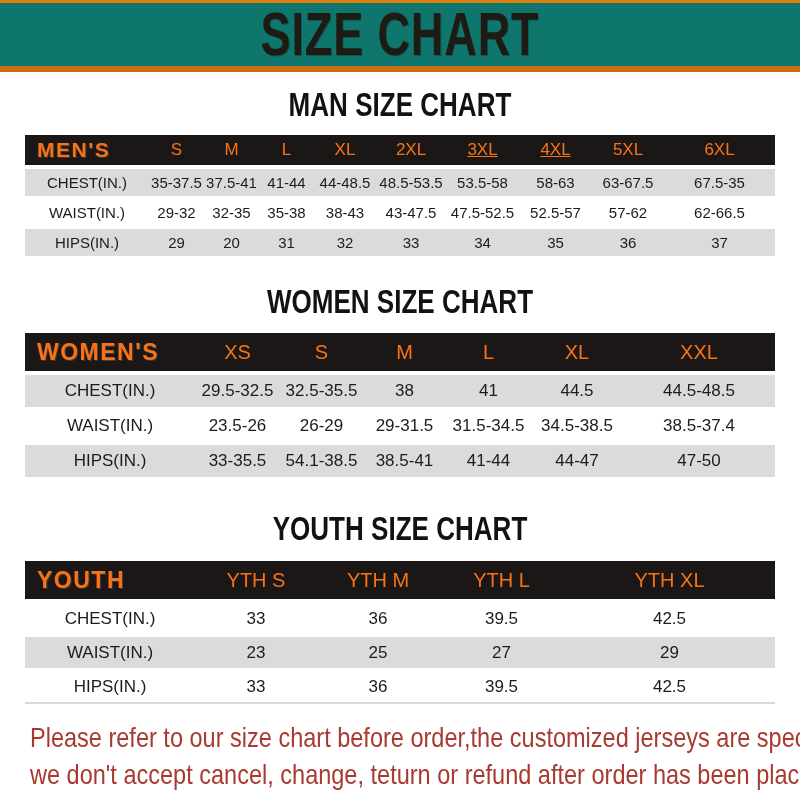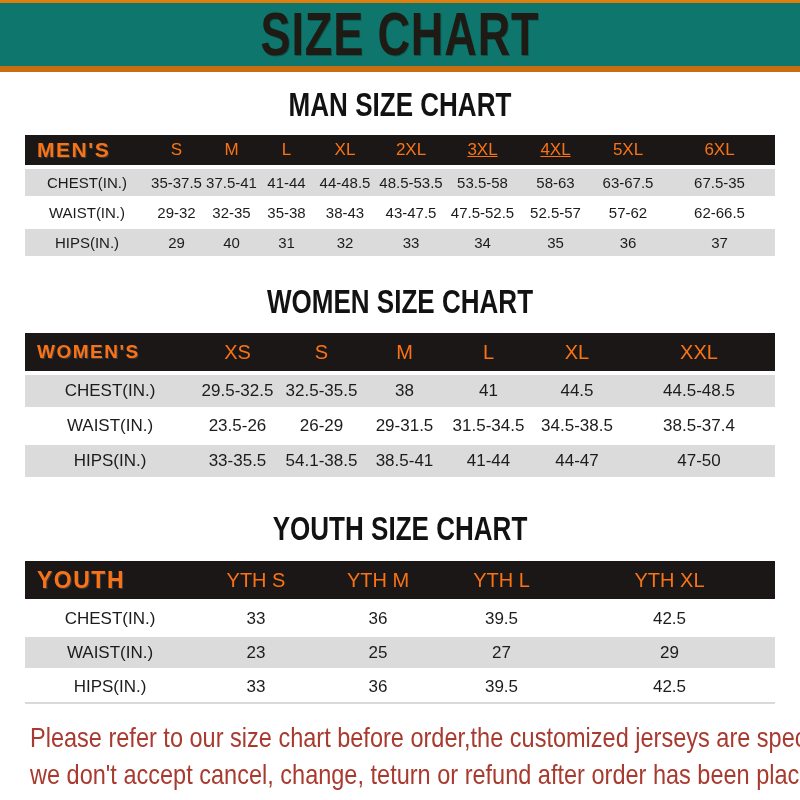--- a/index.html
+++ b/index.html
@@ -52,21 +52,21 @@
   #men-table td{height:27px;font-size:15px;}
   #men-table th:nth-child(1){width:112px;}
   #men-table th:nth-child(2),#men-table th:nth-child(3),#men-table th:nth-child(4){width:55px;}
   #men-table th:nth-child(5){width:62px;}
   #men-table th:nth-child(6){width:70px;}
   #men-table th:nth-child(7),#men-table th:nth-child(8){width:73px;text-decoration:underline;}
   #men-table th:nth-child(9){width:72px;}
 
   
   #women-table thead th{height:38px;font-size:20px;}
-  #women-table thead th.group-label{font-size:19px;}
+  #women-table thead th.group-label{font-size:23px;}
   #women-table td{height:32px;font-size:17px;}
   #women-table th:nth-child(1){width:158px;}
   #women-table th:nth-child(2){width:85px;}
   #women-table th:nth-child(3),#women-table th:nth-child(4){width:83px;}
   #women-table th:nth-child(5){width:85px;}
   #women-table th:nth-child(6){width:92px;}
 
   
   #youth-table thead th{height:38px;font-size:20px;}
   #youth-table thead th.group-label{font-size:23px;margin-left:9px;}
@@ -130,21 +130,21 @@
             <td>38-43</td>
             <td>43-47.5</td>
             <td>47.5-52.5</td>
             <td>52.5-57</td>
             <td>57-62</td>
             <td>62-66.5</td>
           </tr>
           <tr class="r-gray">
             <td>HIPS(IN.)</td>
             <td>29</td>
-            <td>40</td>
+            <td>20</td>
             <td>31</td>
             <td>32</td>
             <td>33</td>
             <td>34</td>
             <td>35</td>
             <td>36</td>
             <td>37</td>
           </tr>
         </tbody>
       </table>

